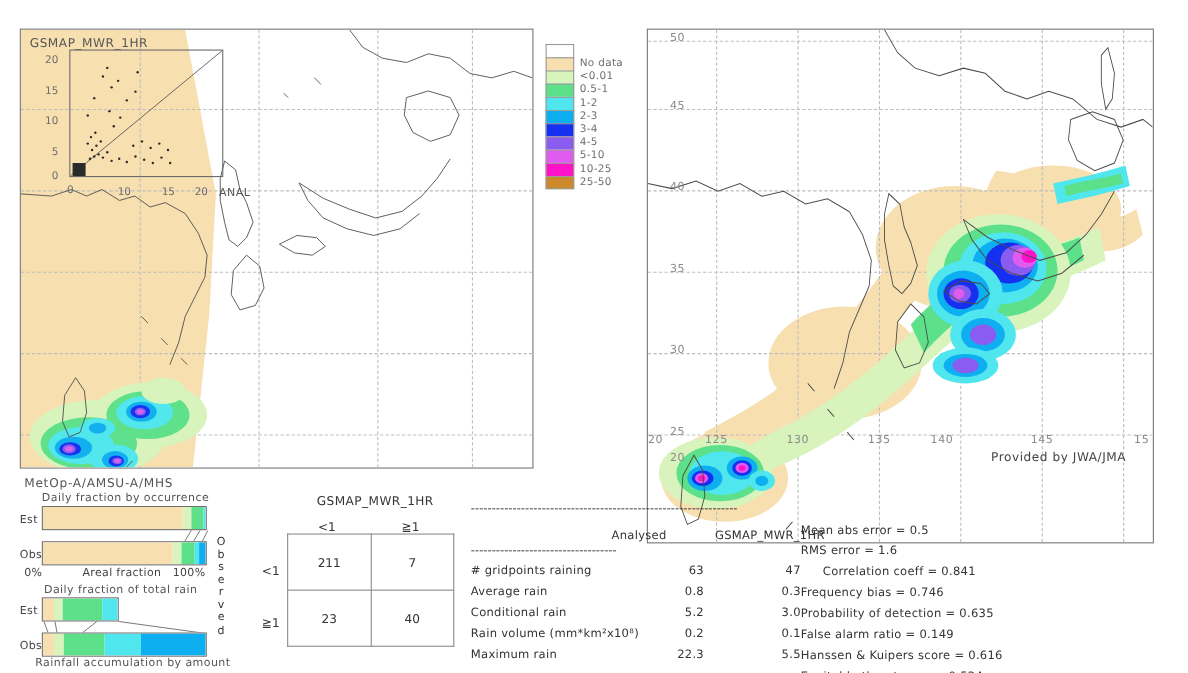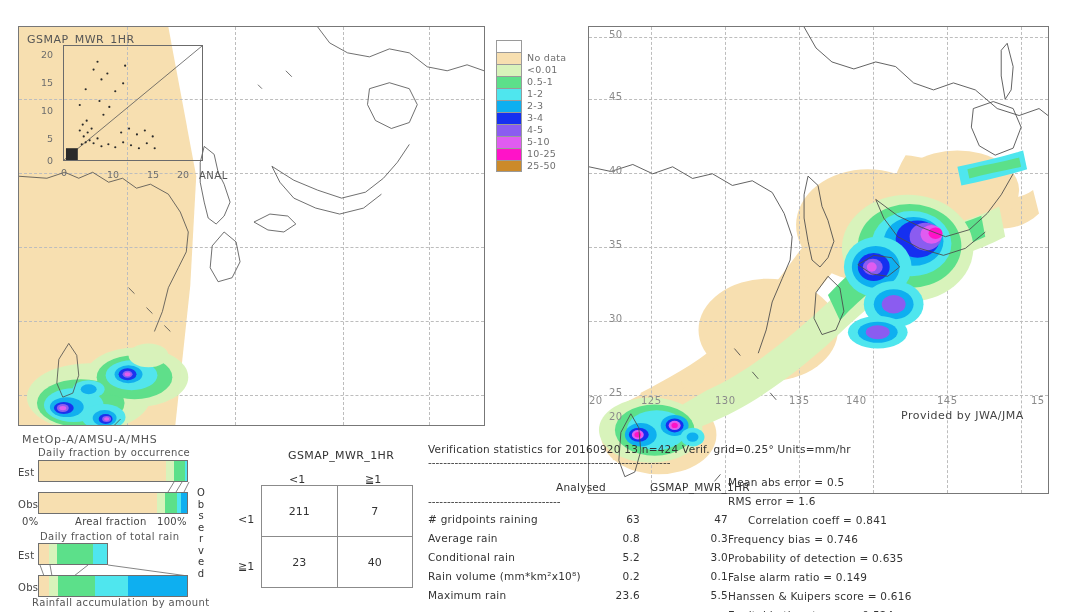--- a/index.html
+++ b/index.html
@@ -558,21 +558,20 @@
       <td>7</td>
     </tr>
     <tr>
       <td>23</td>
       <td>40</td>
     </tr>
   </tbody>
     </table>
 
   <div id="stats">
-    <div id="stats-header">Verification statistics for 20160920 13  n=424  Verif. grid=0.25°  Units=mm/hr</div>
     <div class="dashline" id="dash1">----------------------------------------------------------------</div>
 
     <div id="col-analysed">Analysed</div>
     <div id="col-product">GSMAP_MWR_1HR</div>
     <div class="dashline" id="dash2">-----------------------------------</div>
 
     <div class="stat-row" style="top:70px;">
       <span class="stat-name"># gridpoints raining</span>
       <span class="stat-v1">63</span>
       <span class="stat-v2">47</span>
@@ -587,21 +586,21 @@
       <span class="stat-v1">5.2</span>
       <span class="stat-v2">3.0</span>
     </div>
     <div class="stat-row" style="top:127px;">
       <span class="stat-name">Rain volume (mm*km²x10⁸)</span>
       <span class="stat-v1">0.2</span>
       <span class="stat-v2">0.1</span>
     </div>
     <div class="stat-row" style="top:146px;">
       <span class="stat-name">Maximum rain</span>
-      <span class="stat-v1">23.6</span>
+      <span class="stat-v1">22.3</span>
       <span class="stat-v2">5.5</span>
     </div>
 
     <div class="metric-row" style="top:33px;">Mean abs error = 0.5</div>
     <div class="metric-row" style="top:52px;">RMS error = 1.6</div>
     <div class="metric-row" style="top:71px;margin-left:20px;">Correlation coeff = 0.841</div>
     <div class="metric-row" style="top:90px;">Frequency bias = 0.746</div>
     <div class="metric-row" style="top:109px;">Probability of detection = 0.635</div>
     <div class="metric-row" style="top:128px;">False alarm ratio = 0.149</div>
     <div class="metric-row" style="top:147px;">Hanssen &amp; Kuipers score = 0.616</div>

